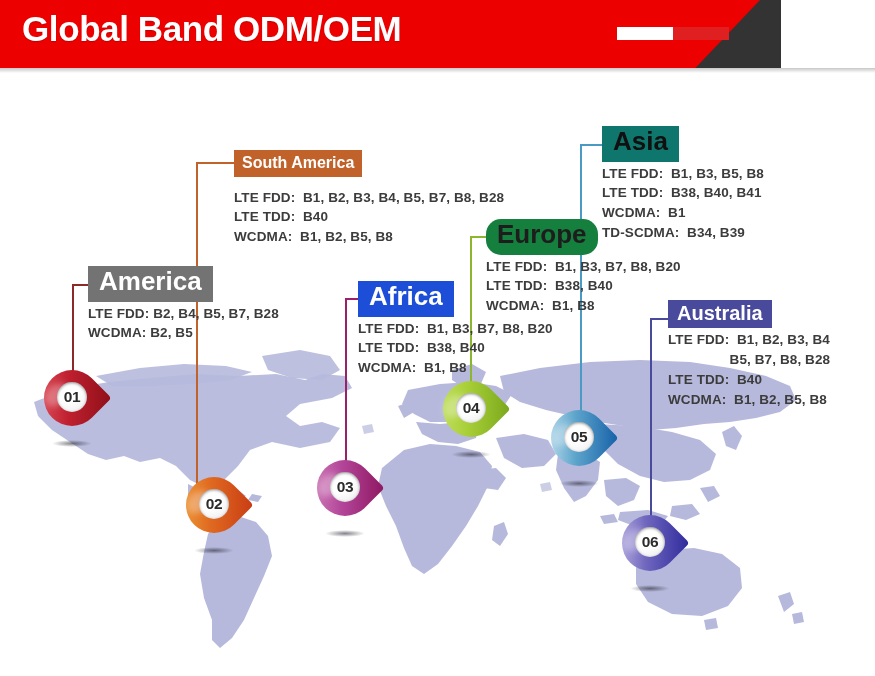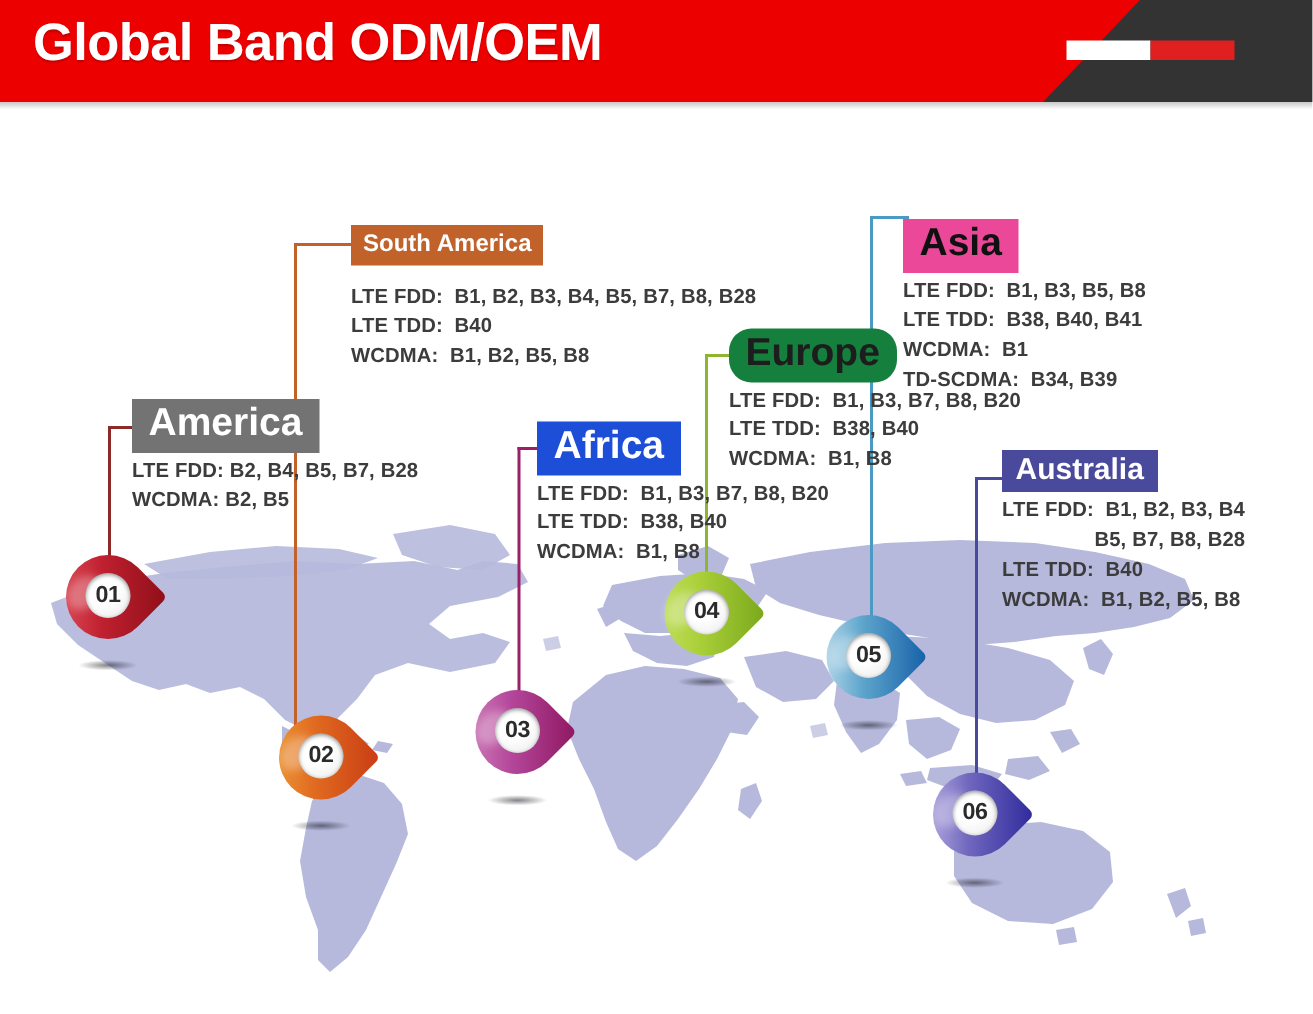--- a/index.html
+++ b/index.html
@@ -6,21 +6,21 @@
   html,body { width:875px; height:676px; }
   body {
     font-family:"Liberation Sans", sans-serif;
     background:#ffffff;
     position:relative;
     overflow:hidden;
   }
 
   
   #header {
-    position:absolute; left:0; top:0; width:875px; height:68px;
+    position:absolute; left:0; top:0; width:781px; height:68px;
     background:#1f1f1f; overflow:hidden;
   }
   #header-dark {
     position:absolute; right:0; top:0; width:190px; height:68px;
     background:#333333;
   }
   #header-red {
     position:absolute; left:0; top:0; width:760px; height:68px;
     background:#ec0000;
     clip-path: polygon(0 0, 100% 0, 91.5% 100%, 0 100%);
@@ -242,21 +242,21 @@
 <div class="region" style="left:486px; top:219px;">
   <div class="region-tag tag-big" style="background:#15803d; color:#1d1d1d;border-radius:15px;">Europe</div>
   <div class="region-lines">
     <div class="bandline">LTE FDD:  B1, B3, B7, B8, B20</div>
     <div class="bandline">LTE TDD:  B38, B40</div>
     <div class="bandline">WCDMA:  B1, B8</div>
   </div>
 </div>
 
 <div class="region" style="left:602px; top:126px;">
-  <div class="region-tag tag-big" style="background:#ec4899; color:#101010;margin-top:20px;">Asia</div>
+  <div class="region-tag tag-big" style="background:#0f766e; color:#101010;">Asia</div>
   <div class="region-lines">
     <div class="bandline">LTE FDD:  B1, B3, B5, B8</div>
     <div class="bandline">LTE TDD:  B38, B40, B41</div>
     <div class="bandline">WCDMA:  B1</div>
     <div class="bandline">TD-SCDMA:  B34, B39</div>
   </div>
 </div>
 
 <div class="region" style="left:668px; top:300px;">
   <div class="region-tag" style="background:#4a4a9c; font-size:20px; padding:1px 9px 3px 9px;">Australia</div>

